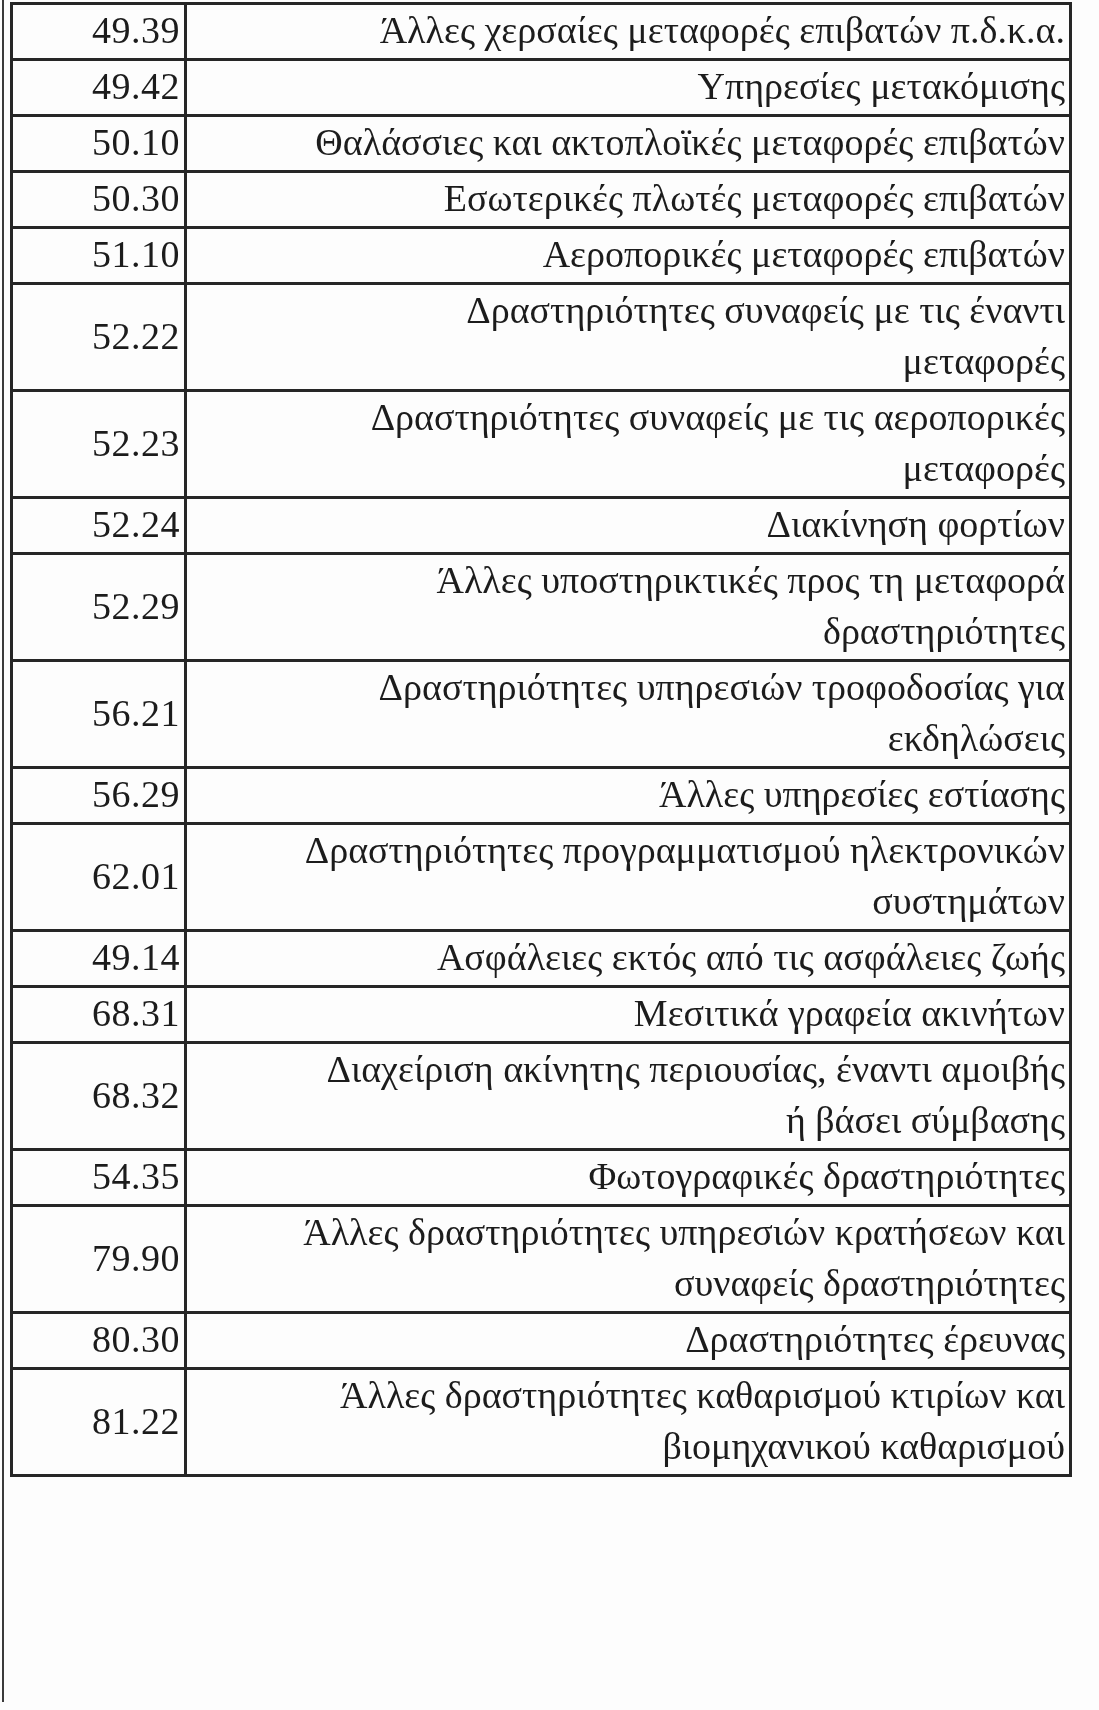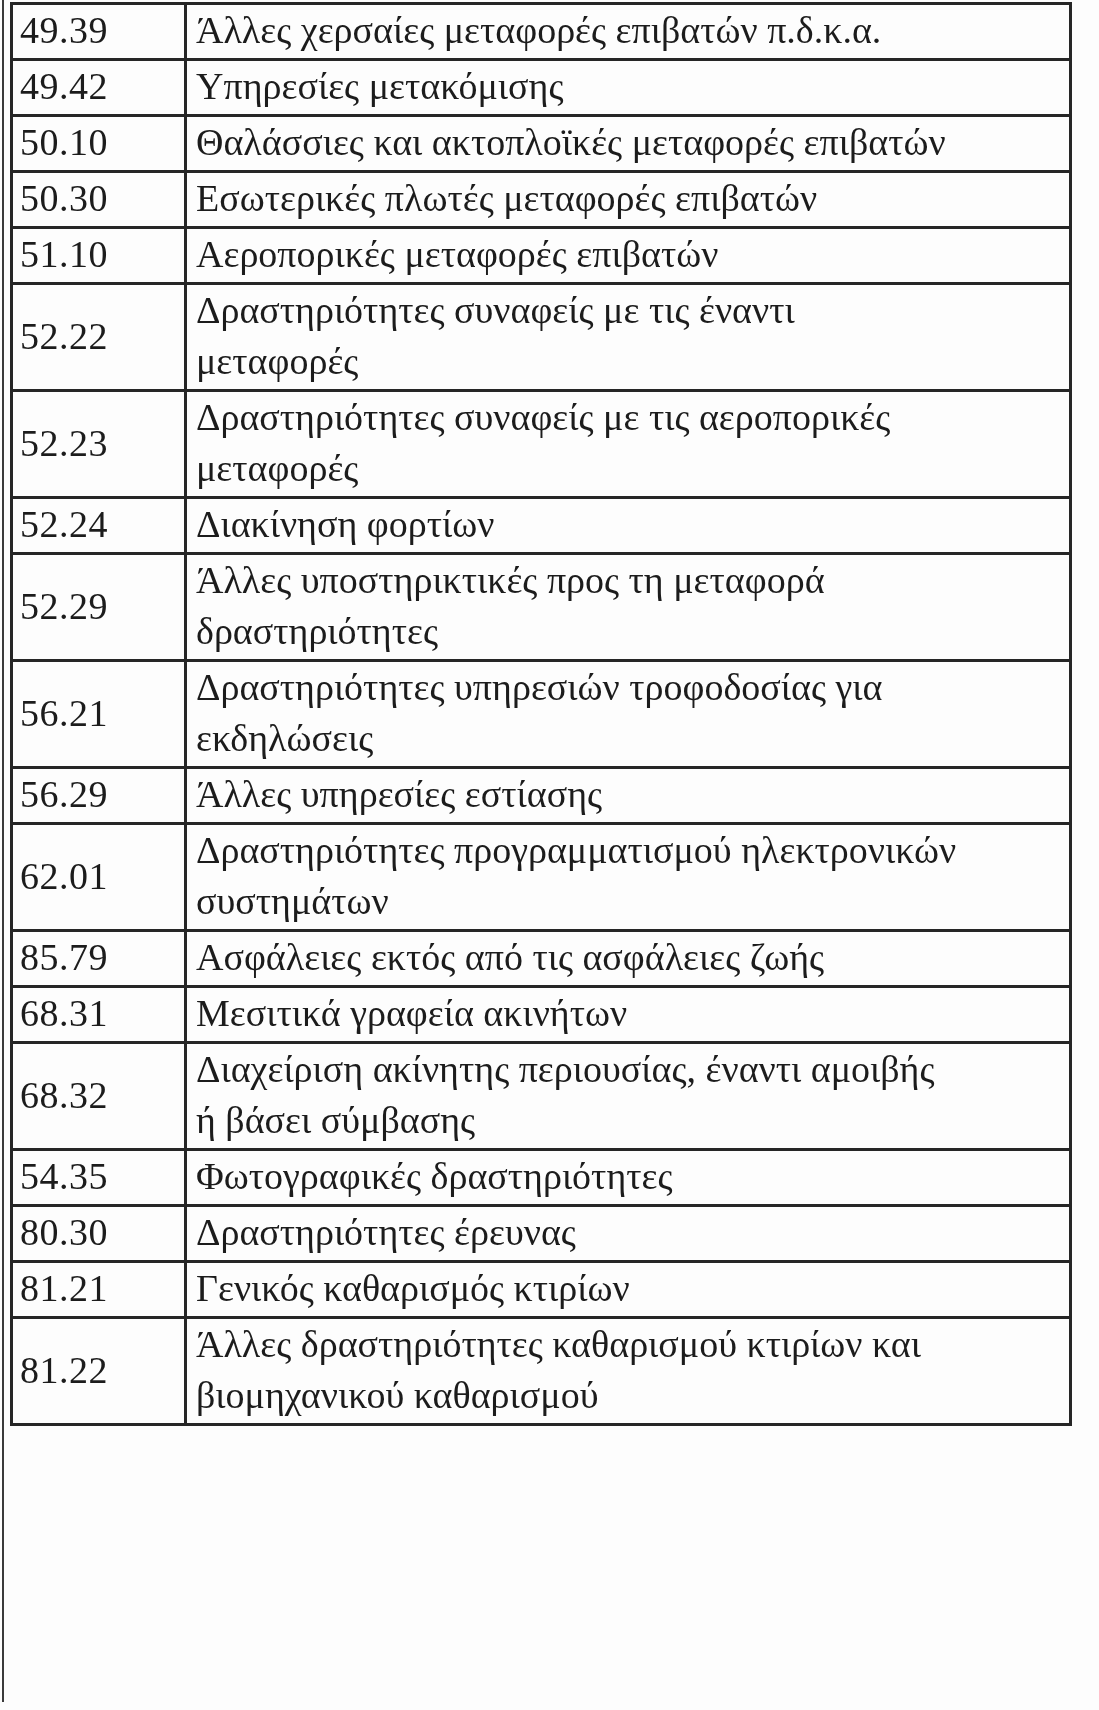--- a/index.html
+++ b/index.html
@@ -32,20 +32,21 @@
     border-collapse: collapse;
     table-layout: fixed;
   }
   table.codes td {
     border: 3px solid #262626;
     color: #1c1c1c;
     font-size: 38px;
     line-height: 51px;
     vertical-align: middle;
     overflow: hidden;
+    text-align: right;
   }
   td.code-cell {
     width: 160px;
     padding: 0 4px 2px 7px;
     letter-spacing: 0.5px;
   }
   td.desc-cell {
     padding: 0 4px 2px 9px;
     white-space: pre-line;
   }
@@ -107,43 +108,44 @@
         <tr class="single">
           <td class="code-cell">56.29</td>
           <td class="desc-cell">Άλλες υπηρεσίες εστίασης</td>
         </tr>
         <tr class="double">
           <td class="code-cell">62.01</td>
           <td class="desc-cell">Δραστηριότητες προγραμματισμού ηλεκτρονικών
 συστημάτων</td>
         </tr>
         <tr class="single">
-          <td class="code-cell">85.79</td>
+          <td class="code-cell">49.14</td>
           <td class="desc-cell">Ασφάλειες εκτός από τις ασφάλειες ζωής</td>
         </tr>
         <tr class="single">
           <td class="code-cell">68.31</td>
           <td class="desc-cell">Μεσιτικά γραφεία ακινήτων</td>
         </tr>
         <tr class="double">
           <td class="code-cell">68.32</td>
           <td class="desc-cell">Διαχείριση ακίνητης περιουσίας, έναντι αμοιβής
 ή βάσει σύμβασης</td>
         </tr>
         <tr class="single">
           <td class="code-cell">54.35</td>
           <td class="desc-cell">Φωτογραφικές δραστηριότητες</td>
         </tr>
+        <tr class="double">
+          <td class="code-cell">79.90</td>
+          <td class="desc-cell">Άλλες δραστηριότητες υπηρεσιών κρατήσεων και
+συναφείς δραστηριότητες</td>
+        </tr>
         <tr class="single">
           <td class="code-cell">80.30</td>
           <td class="desc-cell">Δραστηριότητες έρευνας</td>
-        </tr>
-        <tr class="single">
-          <td class="code-cell">81.21</td>
-          <td class="desc-cell">Γενικός καθαρισμός κτιρίων</td>
         </tr>
         <tr class="double">
           <td class="code-cell">81.22</td>
           <td class="desc-cell">Άλλες δραστηριότητες καθαρισμού κτιρίων και
 βιομηχανικού καθαρισμού</td>
         </tr>
       </tbody>
   </table>
 </div>
 

